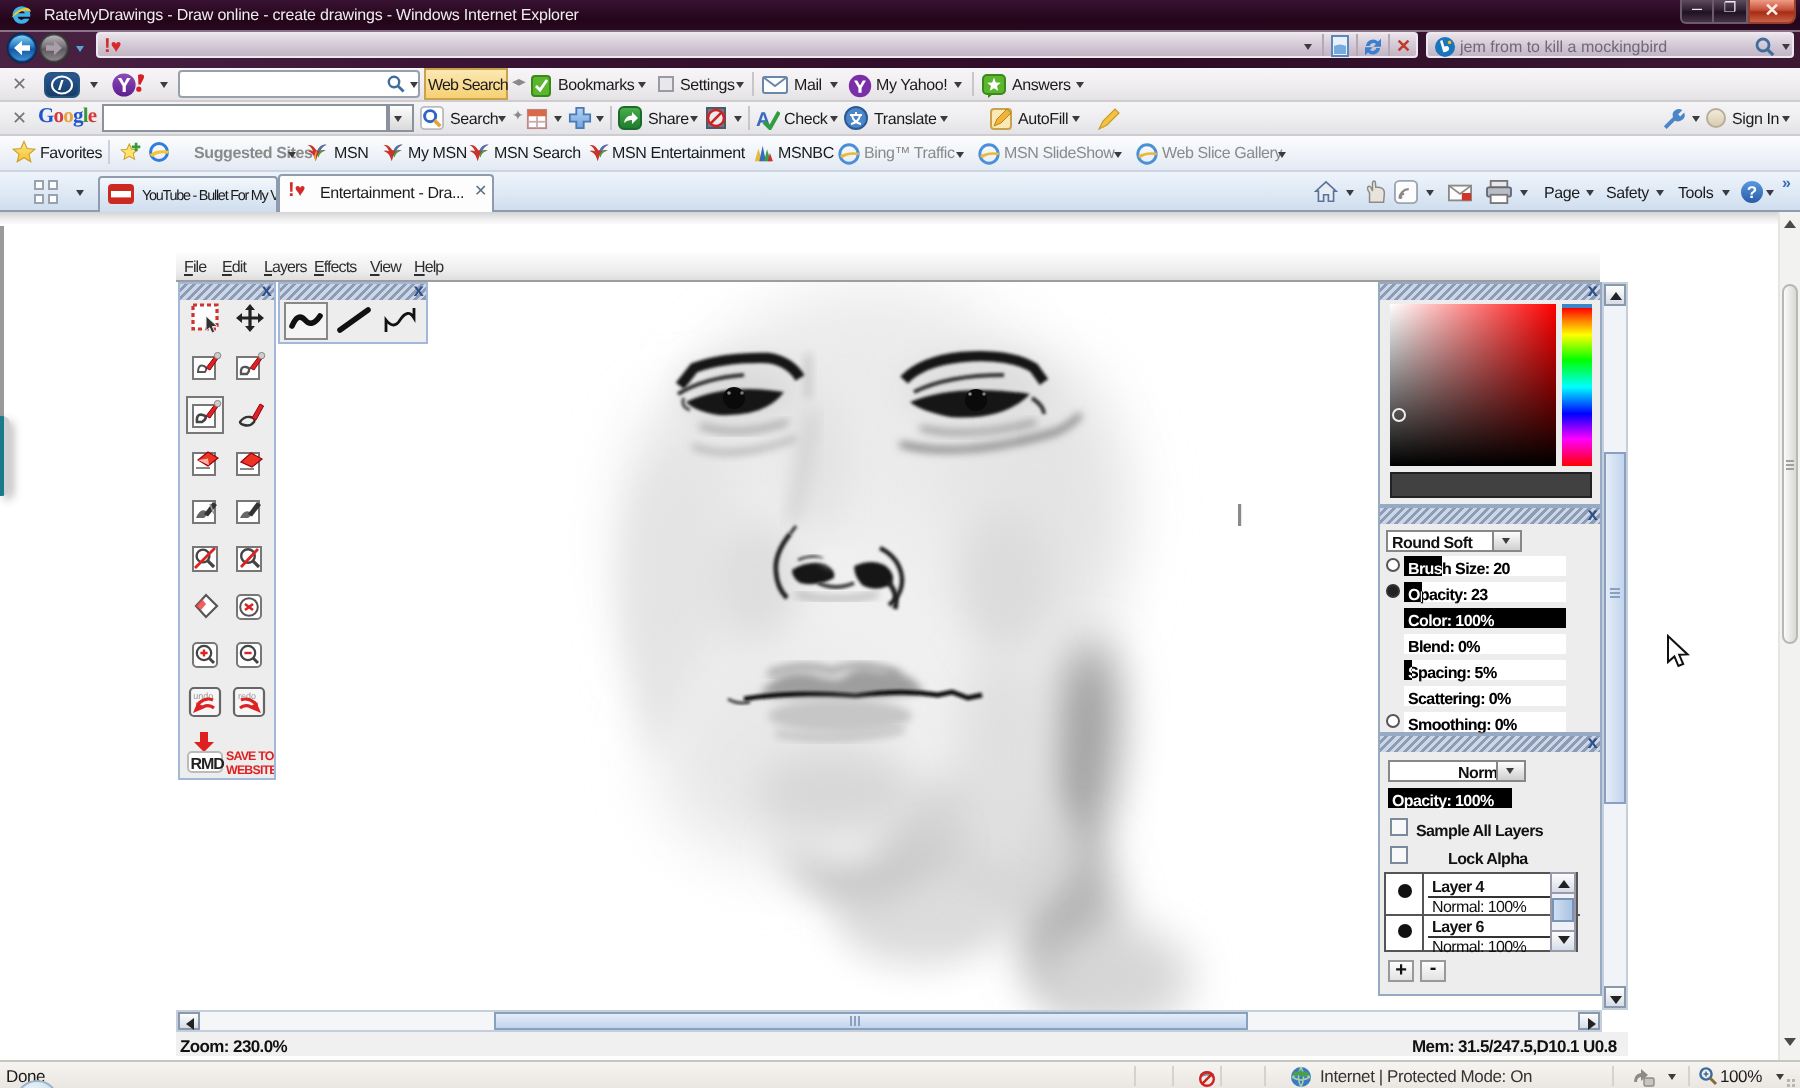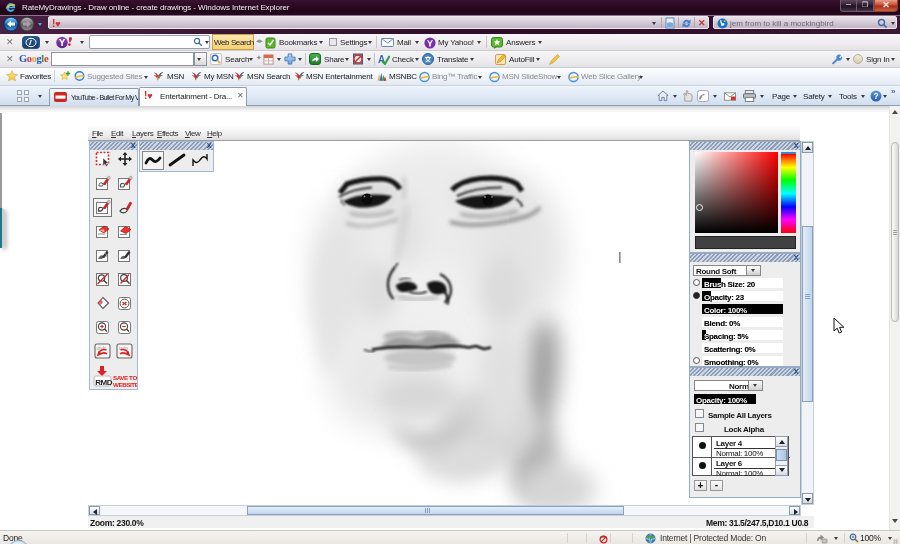--- a/index.html
+++ b/index.html
@@ -262,21 +262,21 @@
   <div class="txt" style="left:20px;top:3.5px;">Favorites</div>
   <div class="sep" style="left:54px;top:2px;background:#ccd2dc;"></div>
   <svg style="left:60px;top:2px" width="11" height="12" viewBox="0 0 13 13">
     <path d="M5.5 1.8 L6.9 4.9 L10.4 5.2 L7.8 7.4 L8.6 10.8 L5.5 9 L2.4 10.8 L3.2 7.4 L0.6 5.2 L4.1 4.9 Z" fill="#ffe36a" stroke="#caa22e" stroke-width="0.6"></path>
     <path d="M9.5 1 L9.5 6 M7 3.5 L12 3.5" stroke="#3a9a3a" stroke-width="1.6"></path>
   </svg>
   <svg style="left:74px;top:2px" width="11" height="12" viewBox="0 0 13 13">
     <circle cx="6.5" cy="6.5" r="5" fill="none" stroke="#2f7edb" stroke-width="1.8"></circle>
     <path d="M1 8 Q5 4.5 12.5 5.8 L12 7.5 Q6 6.5 2.5 9.5 Z" fill="#f4c433"></path>
   </svg>
-  <div class="gtxt" style="left:87px;top:3.5px;">Suggested Sites</div>
+  <div class="gtxt" style="left:97px;top:3.5px;font-weight:bold;">Suggested Sites</div>
   <div class="dd" style="left:144px;top:7.5px;"></div>
   <svg style="left:153px;top:3px" width="11" height="11" viewBox="0 0 12 11">
       <path d="M5.6 4 Q3.5 0.5 0.8 1.2 Q3 2.2 3.8 4.6 Q2 3.8 0.9 4.4 Q3.4 5.2 4.4 7.5 L5.3 10 L6.2 7.2 Q7.2 4.8 10.8 4.2 Q9.4 3.6 7.8 4.3 Q9 1.8 11.2 1 Q8 0.6 6.3 4 Z" fill="#c8342a"></path>
       <path d="M6.3 4 Q7.5 1.2 10 0.8 L11.2 1 Q8.3 2 7.5 4.5 Z" fill="#3a7ac0"></path>
       <path d="M4.4 7.5 Q5 5.5 5.6 4 L5.9 5 Q5.3 7 5.3 10 Z" fill="#e8a33d"></path>
       <path d="M6.2 7.2 Q6.6 5.5 7.8 4.3 L10.8 4.2 Q7.5 5 6.8 8 Z" fill="#3aa04a"></path>
     </svg>
   <div class="txt" style="left:167px;top:3.5px;">MSN</div>
   <svg style="left:191px;top:3px" width="11" height="11" viewBox="0 0 12 11">
       <path d="M5.6 4 Q3.5 0.5 0.8 1.2 Q3 2.2 3.8 4.6 Q2 3.8 0.9 4.4 Q3.4 5.2 4.4 7.5 L5.3 10 L6.2 7.2 Q7.2 4.8 10.8 4.2 Q9.4 3.6 7.8 4.3 Q9 1.8 11.2 1 Q8 0.6 6.3 4 Z" fill="#c8342a"></path>

